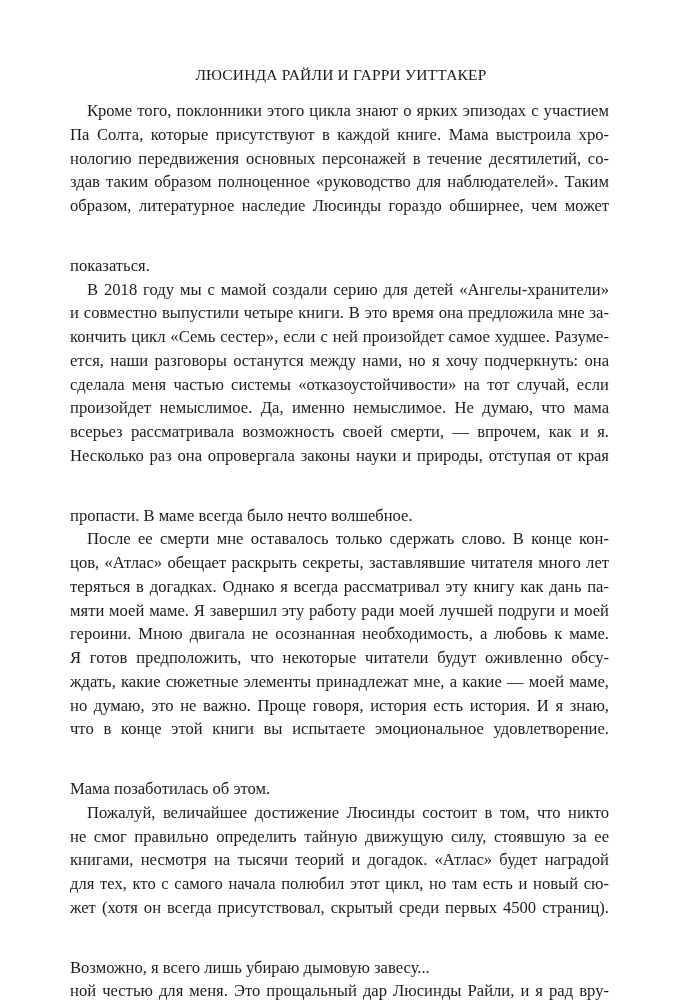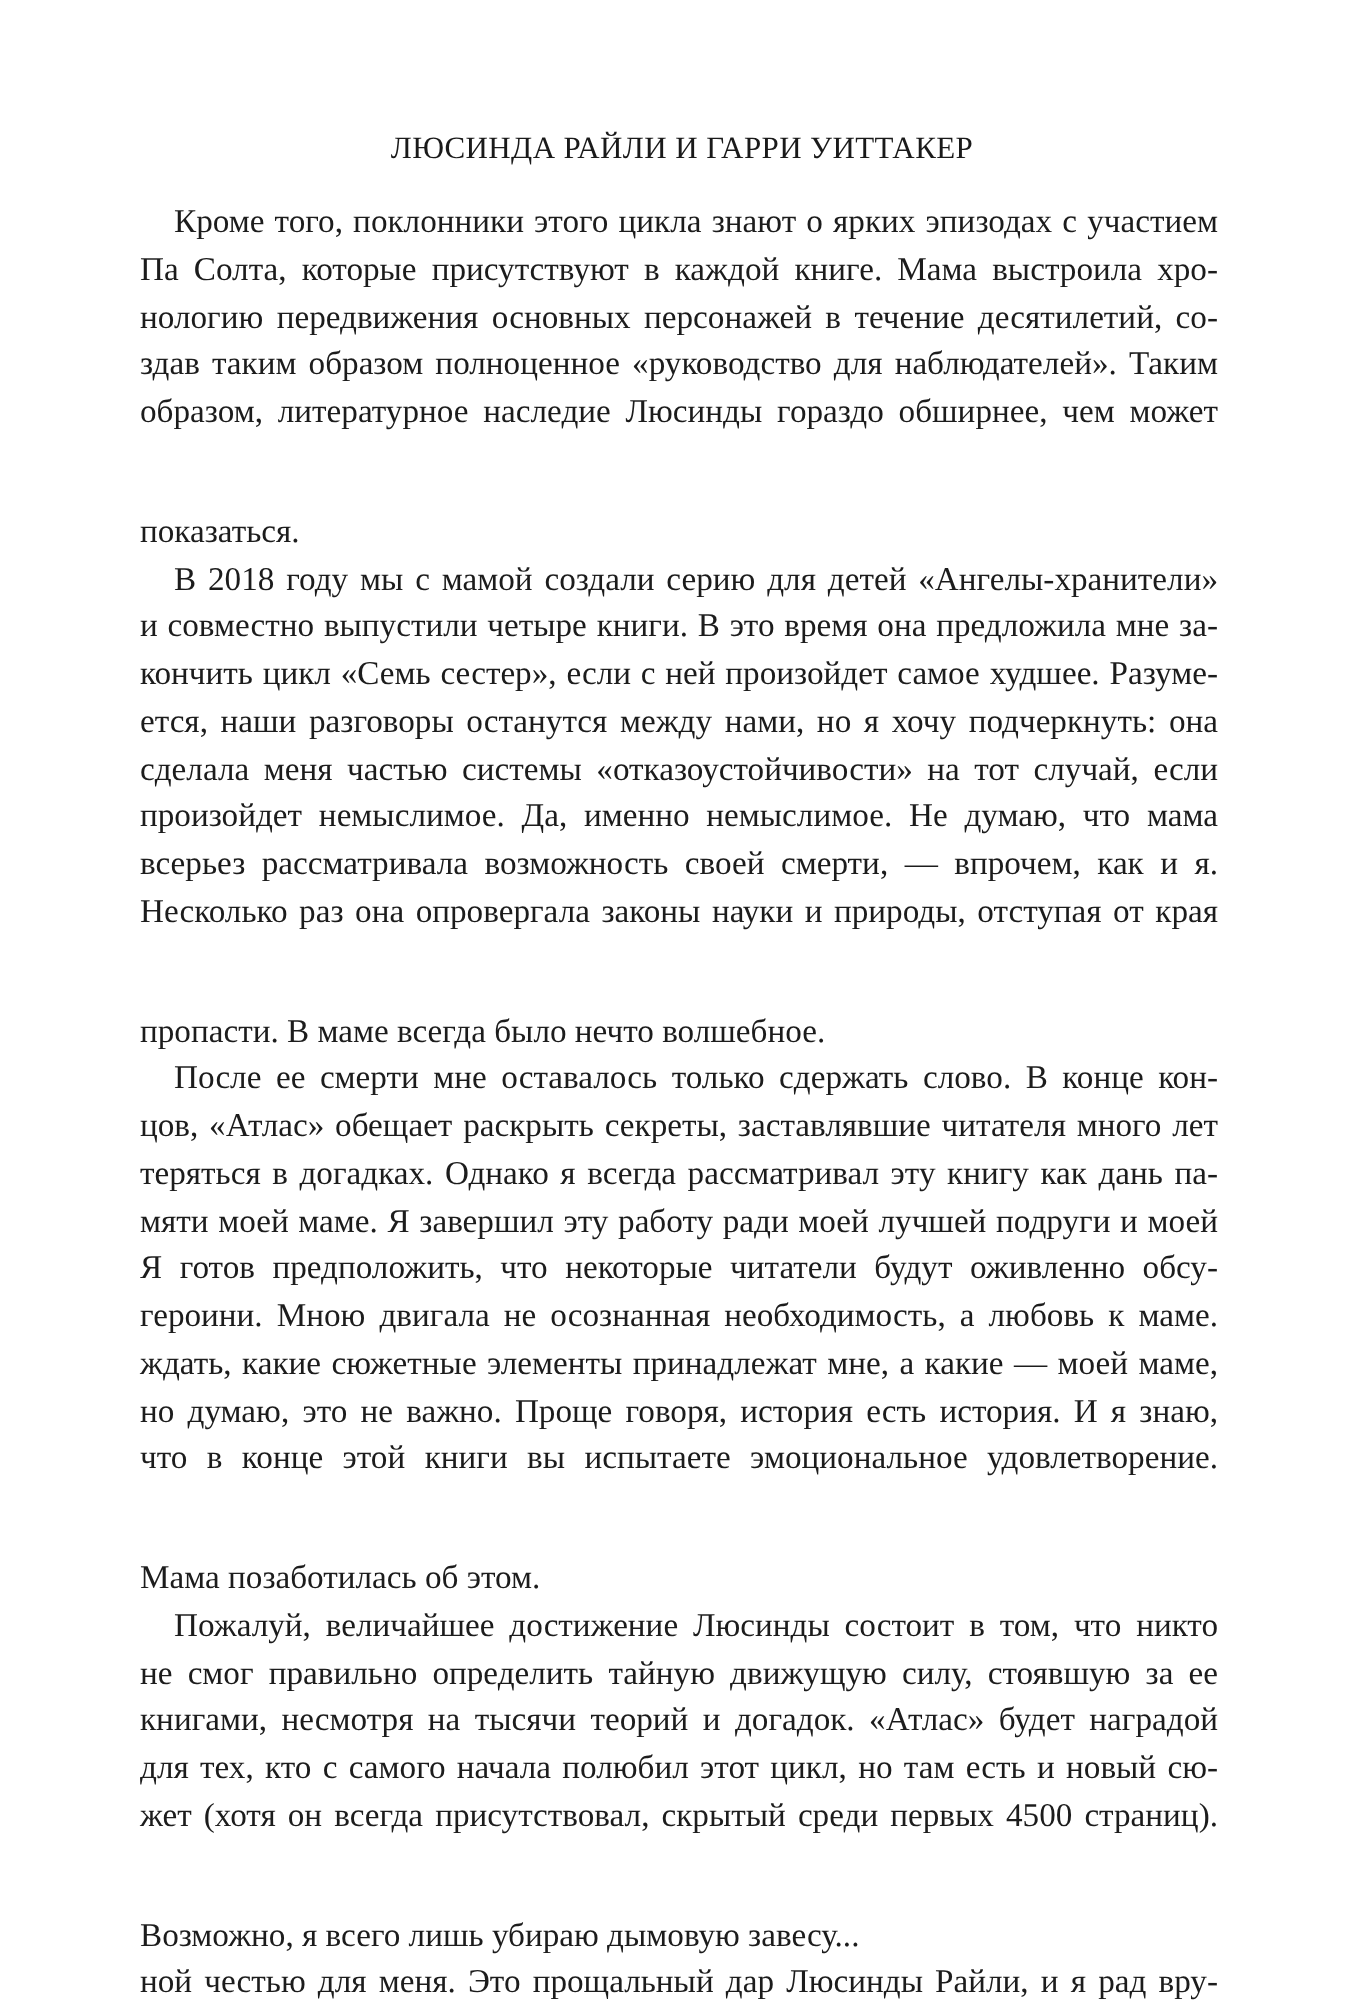--- a/index.html
+++ b/index.html
@@ -90,22 +90,22 @@
         <span class="line">произойдет немыслимое. Да, именно немыслимое. Не думаю, что мама</span>
         <span class="line"><span>всерьез рассматривала возможность своей </span><span class="ital">смерти</span><span>, — впрочем, как и я.</span></span>
         <span class="line">Несколько раз она опровергала законы науки и природы, отступая от края</span>
         <span class="line last">пропасти. В маме всегда было нечто волшебное.</span>
       </div>
       <div>
         <span class="line indent">После ее смерти мне оставалось только сдержать слово. В конце кон-</span>
         <span class="line">цов, «Атлас» обещает раскрыть секреты, заставлявшие читателя много лет</span>
         <span class="line">теряться в догадках. Однако я всегда рассматривал эту книгу как дань па-</span>
         <span class="line">мяти моей маме. Я завершил эту работу ради моей лучшей подруги и моей</span>
+        <span class="line">героини. Мною двигала не осознанная необходимость, а любовь к маме.</span>
         <span class="line">Я готов предположить, что некоторые читатели будут оживленно обсу-</span>
-        <span class="line">героини. Мною двигала не осознанная необходимость, а любовь к маме.</span>
         <span class="line">ждать, какие сюжетные элементы принадлежат мне, а какие — моей маме,</span>
         <span class="line"><span>но думаю, это не важно. Проще говоря, история есть история. И я </span><span class="ital">знаю</span><span>,</span></span>
         <span class="line">что в конце этой книги вы испытаете эмоциональное удовлетворение.</span>
         <span class="line last">Мама позаботилась об этом.</span>
       </div>
       <div>
         <span class="line indent">Пожалуй, величайшее достижение Люсинды состоит в том, что никто</span>
         <span class="line">не смог правильно определить тайную движущую силу, стоявшую за ее</span>
         <span class="line"><span>книгами, несмотря на </span><span class="ital">тысячи</span><span> теорий и догадок. «Атлас» будет наградой</span></span>
         <span class="line">для тех, кто с самого начала полюбил этот цикл, но там есть и новый сю-</span>

